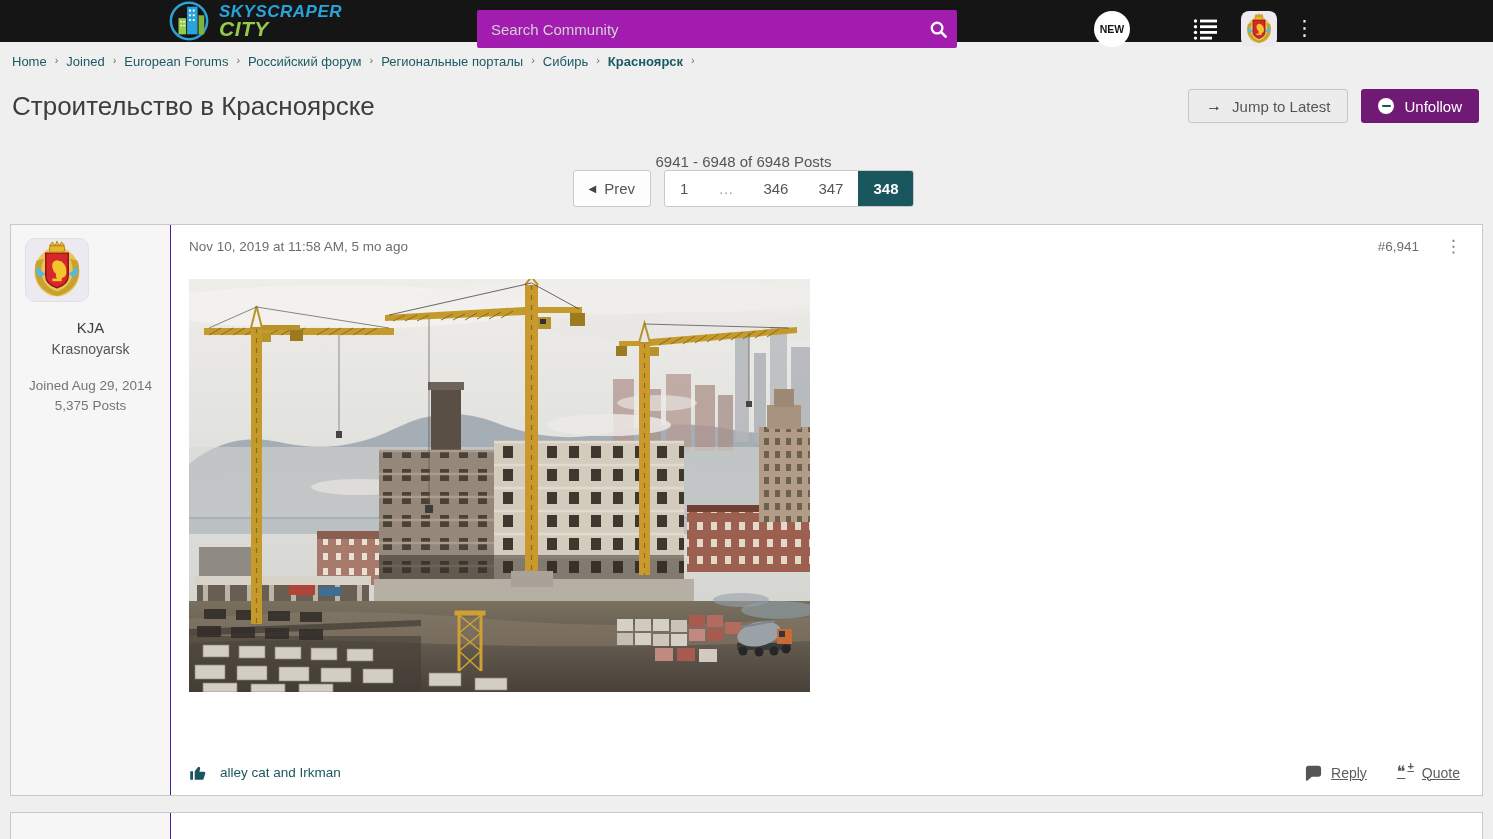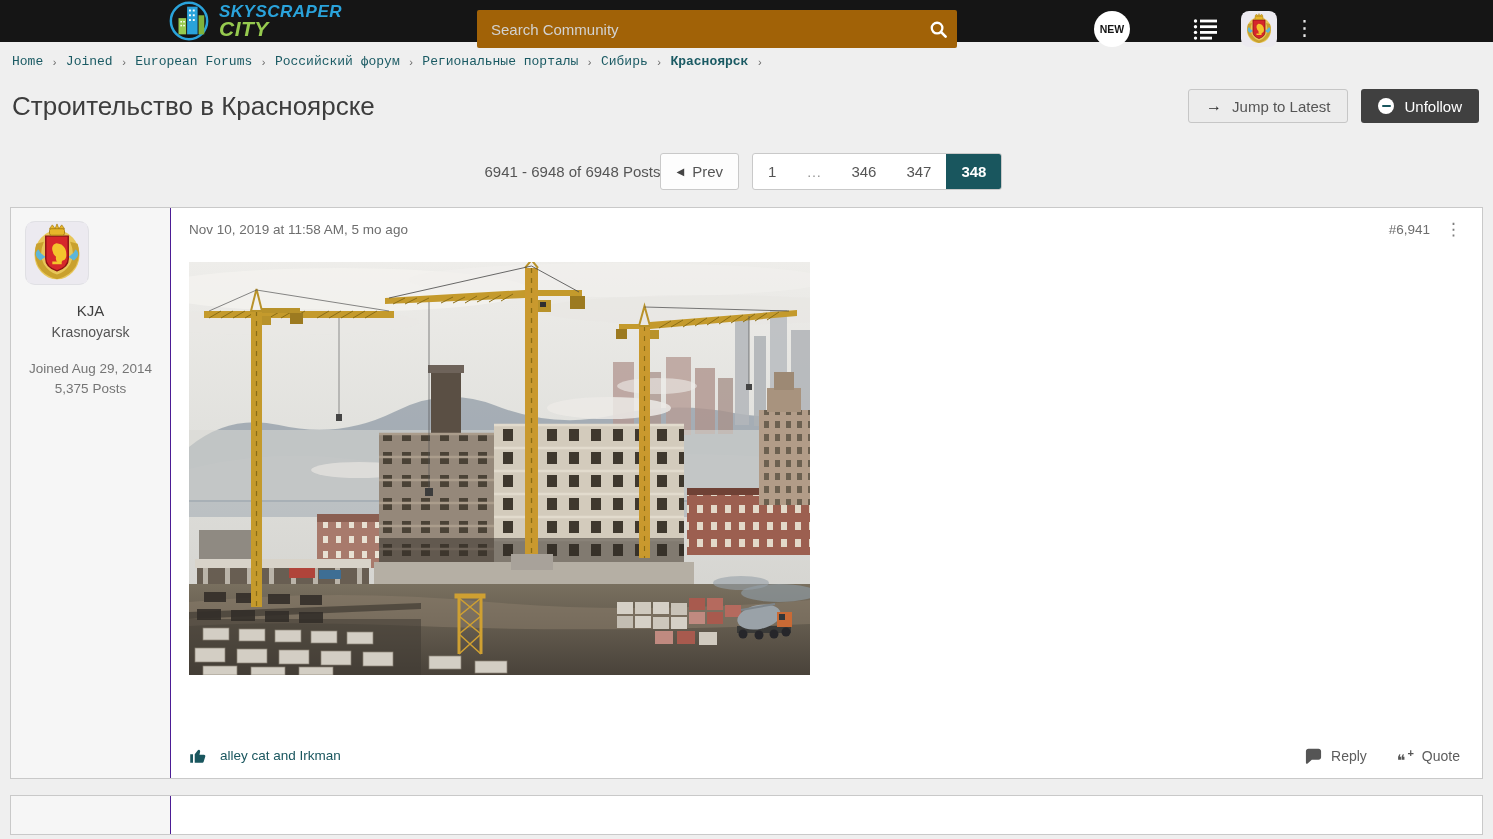--- a/index.html
+++ b/index.html
@@ -14,21 +14,21 @@
   .app-header {
     position:relative; height:42px; background:#151515;
     display:flex; align-items:center;
   }
   .logo { display:flex; align-items:center; gap:9px; margin-left:168px; cursor:pointer; }
   .logo-text { display:flex; flex-direction:column; line-height:.92; font-weight:bold; letter-spacing:.5px; }
   .logo-line1 { color:#2aa3db; font-size:17px; font-style:italic; }
   .logo-line2 { color:#96ca4f; font-size:21px; font-style:italic; }
   .searchbar {
     position:absolute; left:477px; top:10px; width:480px; height:38px;
-    background:#a16207; border-radius:2px; display:flex; align-items:center;
+    background:#a21caf; border-radius:2px; display:flex; align-items:center;
   }
   .searchbar input {
     flex:1; background:transparent; border:none; outline:none;
     color:#e3e3e3; font-size:15px; padding:0 10px 0 14px; font-family:inherit;
   }
   .searchbar input::placeholder { color:#d2d2d2; }
   .search-icon { width:38px; display:flex; justify-content:center; align-items:center; cursor:pointer; }
 
   .new-bubble {
     position:absolute; left:1094px; top:11px; width:36px; height:36px;
@@ -43,51 +43,51 @@
   .hdr-avatar {
     position:absolute; left:1241px; top:11px; width:36px; height:36px;
     border-radius:8px; background:#eceaf0; overflow:hidden; cursor:pointer;
     display:flex; align-items:center; justify-content:center;
   }
   .hdr-kebab { position:absolute; left:1294px; top:13px; color:#e8e8e8; font-size:21px; cursor:pointer; line-height:30px; width:18px; text-align:center; }
 
   
   .breadcrumb {
     padding:12px 12px 0 12px; font-size:13px; color:#1a5a63;
-    display:flex; align-items:flex-end; flex-wrap:wrap;font-family:Liberation Mono, monospace;
+    display:flex; align-items:flex-start; flex-wrap:wrap;
   }
   .breadcrumb .crumb { color:#1a5a63; cursor:pointer; }
   .breadcrumb .crumb.last { font-weight:bold; }
   .breadcrumb .sep { color:#6d6d6d; margin:0 8px; font-size:11px; }
 
   
   .title-row {
     margin-top:20px; padding:0 14px 0 12px;
     display:flex; justify-content:space-between; align-items:center;
   }
   .page-title { font-size:26px; font-weight:400; color:#3d3d3d; }
   .title-actions { display:flex; gap:13px; }
   .btn {
     height:34px; border-radius:3px; font-size:15px; font-family:inherit;
     display:flex; align-items:center; gap:10px; padding:0 17px; cursor:pointer;
   }
   .btn-jump { background:#ececec; border:1px solid #c6c6c6; color:#555; }
   .btn-jump .arrow { color:#2b2b2b; font-size:16px; font-weight:bold; }
-  .btn-unfollow { background:#404040; border:none; color:#fff; }
+  .btn-unfollow { background:#701a75; border:none; color:#fff; }
   .minus-circle {
     width:16px; height:16px; border-radius:50%; background:#fff; position:relative; display:inline-block;
   }
   .minus-circle::after {
     content:""; position:absolute; left:3.5px; top:7px; width:9px; height:2.4px; background:#19565e; border-radius:1px;
   }
 
   
   .meta-row {
     margin-top:30px; padding:0 30px 0 24px;
-    display:flex; justify-content:center; align-items:center;
+    display:flex; justify-content:flex-end; align-items:center;flex-direction:column;
   }
   .posts-range { font-size:15px; color:#555; }
   .pager { display:flex; align-items:center; gap:13px; }
   .btn-prev {
     height:37px; background:#fdfdfd; border:1px solid #c9c9c9; border-radius:3px;
     color:#555; font-size:15px; display:flex; align-items:center; gap:8px; padding:0 15px; cursor:pointer; font-family:inherit;
   }
   .btn-prev .tri { font-size:10px; color:#444; }
   .pages {
     display:flex; height:37px; background:#fff; border:1px solid #c9c9c9; border-radius:3px; overflow:hidden;
@@ -112,34 +112,34 @@
     display:flex; align-items:center; justify-content:center; box-shadow:0 0 0 1px #e0e0e4 inset;
   }
   .author-name { margin-top:17px; font-size:15px; color:#404040; cursor:pointer; }
   .author-loc { margin-top:5px; font-size:14px; color:#545454; }
   .author-joined { margin-top:19px; font-size:13.5px; color:#757575; line-height:1.45; }
   .author-posts { font-size:13.5px; color:#757575; line-height:1.45; }
 
   .post-main { flex:1; position:relative; padding:13px 20px 0 18px; }
   .post-head { display:flex; justify-content:space-between; align-items:center; }
   .post-date { font-size:13.5px; color:#6e6e6e; }
-  .post-head-right { display:flex; align-items:center; gap:15px; }
+  .post-head-right { display:flex; align-items:center; gap:26px; }
   .post-number { font-size:13.5px; color:#6e6e6e; cursor:pointer; }
   .post-kebab { color:#7c7c7c; font-size:17px; cursor:pointer; letter-spacing:0; line-height:17px; }
 
   .post-photo { margin-top:24px; width:621px; height:413px; cursor:pointer; }
   .post-photo svg { display:block; }
 
   .post-foot {
     position:absolute; left:18px; right:22px; bottom:14px;
     display:flex; justify-content:space-between; align-items:center;
   }
   .likes { display:flex; align-items:center; gap:13px; color:#19565e; font-size:13.5px; cursor:pointer; }
   .post-actions { display:flex; align-items:center; gap:30px; }
-  .action { display:flex; align-items:flex-end; gap:9px; color:#5d5d5d; font-size:14px; cursor:pointer; }
+  .action { display:flex; align-items:flex-start; gap:9px; color:#5d5d5d; font-size:14px; cursor:pointer;text-decoration:underline; }
   .quote-glyph { font-size:16px; color:#555; line-height:10px; position:relative; top:2px; }
   .quote-plus { font-size:11px; color:#555; font-weight:bold; position:relative; top:-5px; left:-7px; }
 </style>
 </head>
 <body>
 
 <svg width="0" height="0" style="position:absolute">
   <defs>
     <symbol id="coa" viewBox="0 0 64 64">
       <rect width="64" height="64" fill="#eceaf0"></rect>

